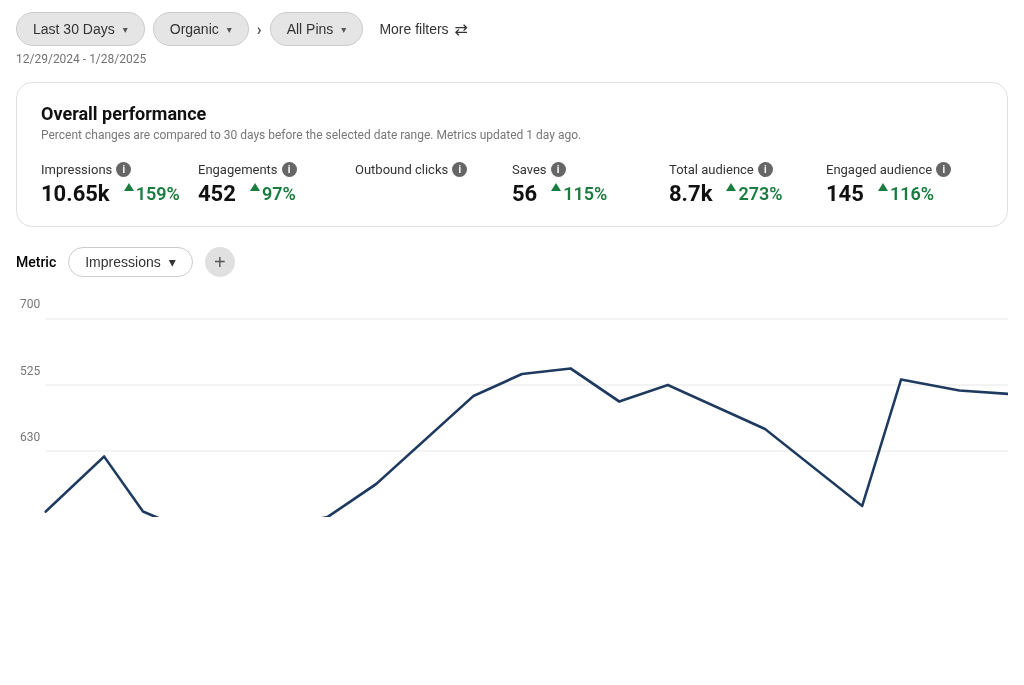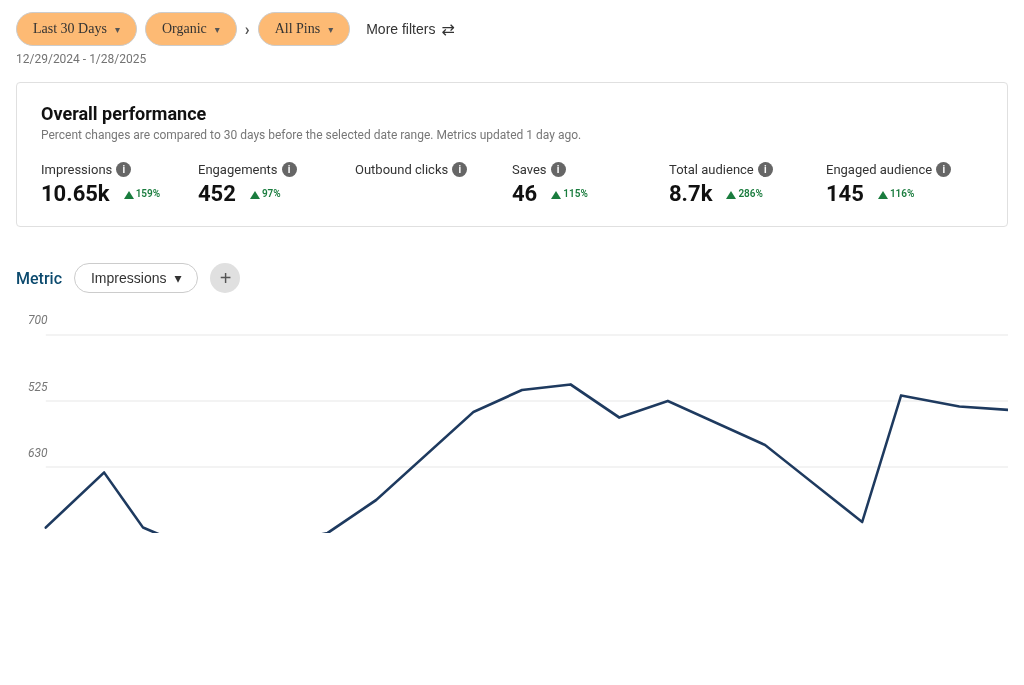--- a/index.html
+++ b/index.html
@@ -25,26 +25,25 @@
       margin-bottom: 6px;
     }
 
     .dropdown-btn {
       display: flex;
       align-items: center;
       gap: 8px;
       border: 1.5px solid #ccc;
       border-radius: 24px;
       padding: 8px 16px;
-      background: #fdba74;
+      background: #e5e5e5;
       cursor: pointer;
       font-size: 14px;
       font-weight: 500;
       color: #333;
-      font-family: Liberation Serif, serif;
     }
 
     .dropdown-btn .chevron {
       font-size: 10px;
       color: #555;
     }
 
     .arrow-icon {
       font-size: 16px;
       color: #555;
@@ -70,23 +69,23 @@
 
     .date-range {
       font-size: 12px;
       color: #737373;
       margin-bottom: 16px;
     }
 
     
     .performance-card {
       border: 1px solid #e0e0e0;
-      border-radius: 4px;
+      border-radius: 16px;
       padding: 20px 24px;
-      margin-bottom: 36px;
+      margin-bottom: 20px;
     }
 
     .card-title {
       font-size: 18px;
       font-weight: 700;
       color: #111;
       margin-bottom: 4px;
     }
 
     .card-subtitle {
@@ -131,23 +130,23 @@
       font-size: 22px;
       font-weight: 700;
       color: #111;
       display: flex;
       align-items: center;
       gap: 14px;
     }
 
     .metric-change {
       display: flex;
-      align-items: flex-end;
+      align-items: flex-start;
       gap: 2px;
-      font-size: 10px;
+      font-size: 18px;
       font-weight: 600;
       color: #1a7c3e;
     }
 
     .up-arrow {
       display: inline-block;
       width: 0;
       height: 0;
       border-left: 5px solid transparent;
       border-right: 5px solid transparent;
@@ -163,22 +162,22 @@
     }
 
     .metric-selector {
       display: flex;
       align-items: center;
       gap: 12px;
       margin-bottom: 20px;
     }
 
     .metric-label-text {
-      font-size: 16px;
-      color: #0c4a6e;
+      font-size: 14px;
+      color: #000000;
       font-weight: 500;
     }
 
     .metric-dropdown {
       display: flex;
       align-items: center;
       gap: 8px;
       border: 1.5px solid #ccc;
       border-radius: 24px;
       padding: 6px 16px;
@@ -210,28 +209,27 @@
       height: 220px;
     }
 
     .chart-svg {
       width: 100%;
       height: 100%;
     }
 
     .y-axis-labels {
       position: absolute;
-      left: 12px;
+      left: 4px;
       top: 0;
       height: 100%;
       display: flex;
       flex-direction: column;
       justify-content: space-between;
       padding: 0 8px 20px 0;
-      font-style: italic;
     }
 
     .y-label {
       font-size: 12px;
       color: #777;
     }
   </style>
 </head>
 <body>
 
@@ -295,37 +293,37 @@
       <span>Outbound clicks</span>
       <span class="info-icon">i</span>
     </div>
   </div>
         <div class="metric-item">
     <div class="metric-label">
       <span>Saves</span>
       <span class="info-icon">i</span>
     </div>
     <div class="metric-value">
-      <span>46</span>
+      <span>56</span>
       <span class="metric-change">
         <span class="up-arrow"></span>
         <span>115%</span>
       </span>
     </div>
   </div>
         <div class="metric-item">
     <div class="metric-label">
       <span>Total audience</span>
       <span class="info-icon">i</span>
     </div>
     <div class="metric-value">
       <span>8.7k</span>
       <span class="metric-change">
         <span class="up-arrow"></span>
-        <span>286%</span>
+        <span>273%</span>
       </span>
     </div>
   </div>
         <div class="metric-item">
     <div class="metric-label">
       <span>Engaged audience</span>
       <span class="info-icon">i</span>
     </div>
     <div class="metric-value">
       <span>145</span>

